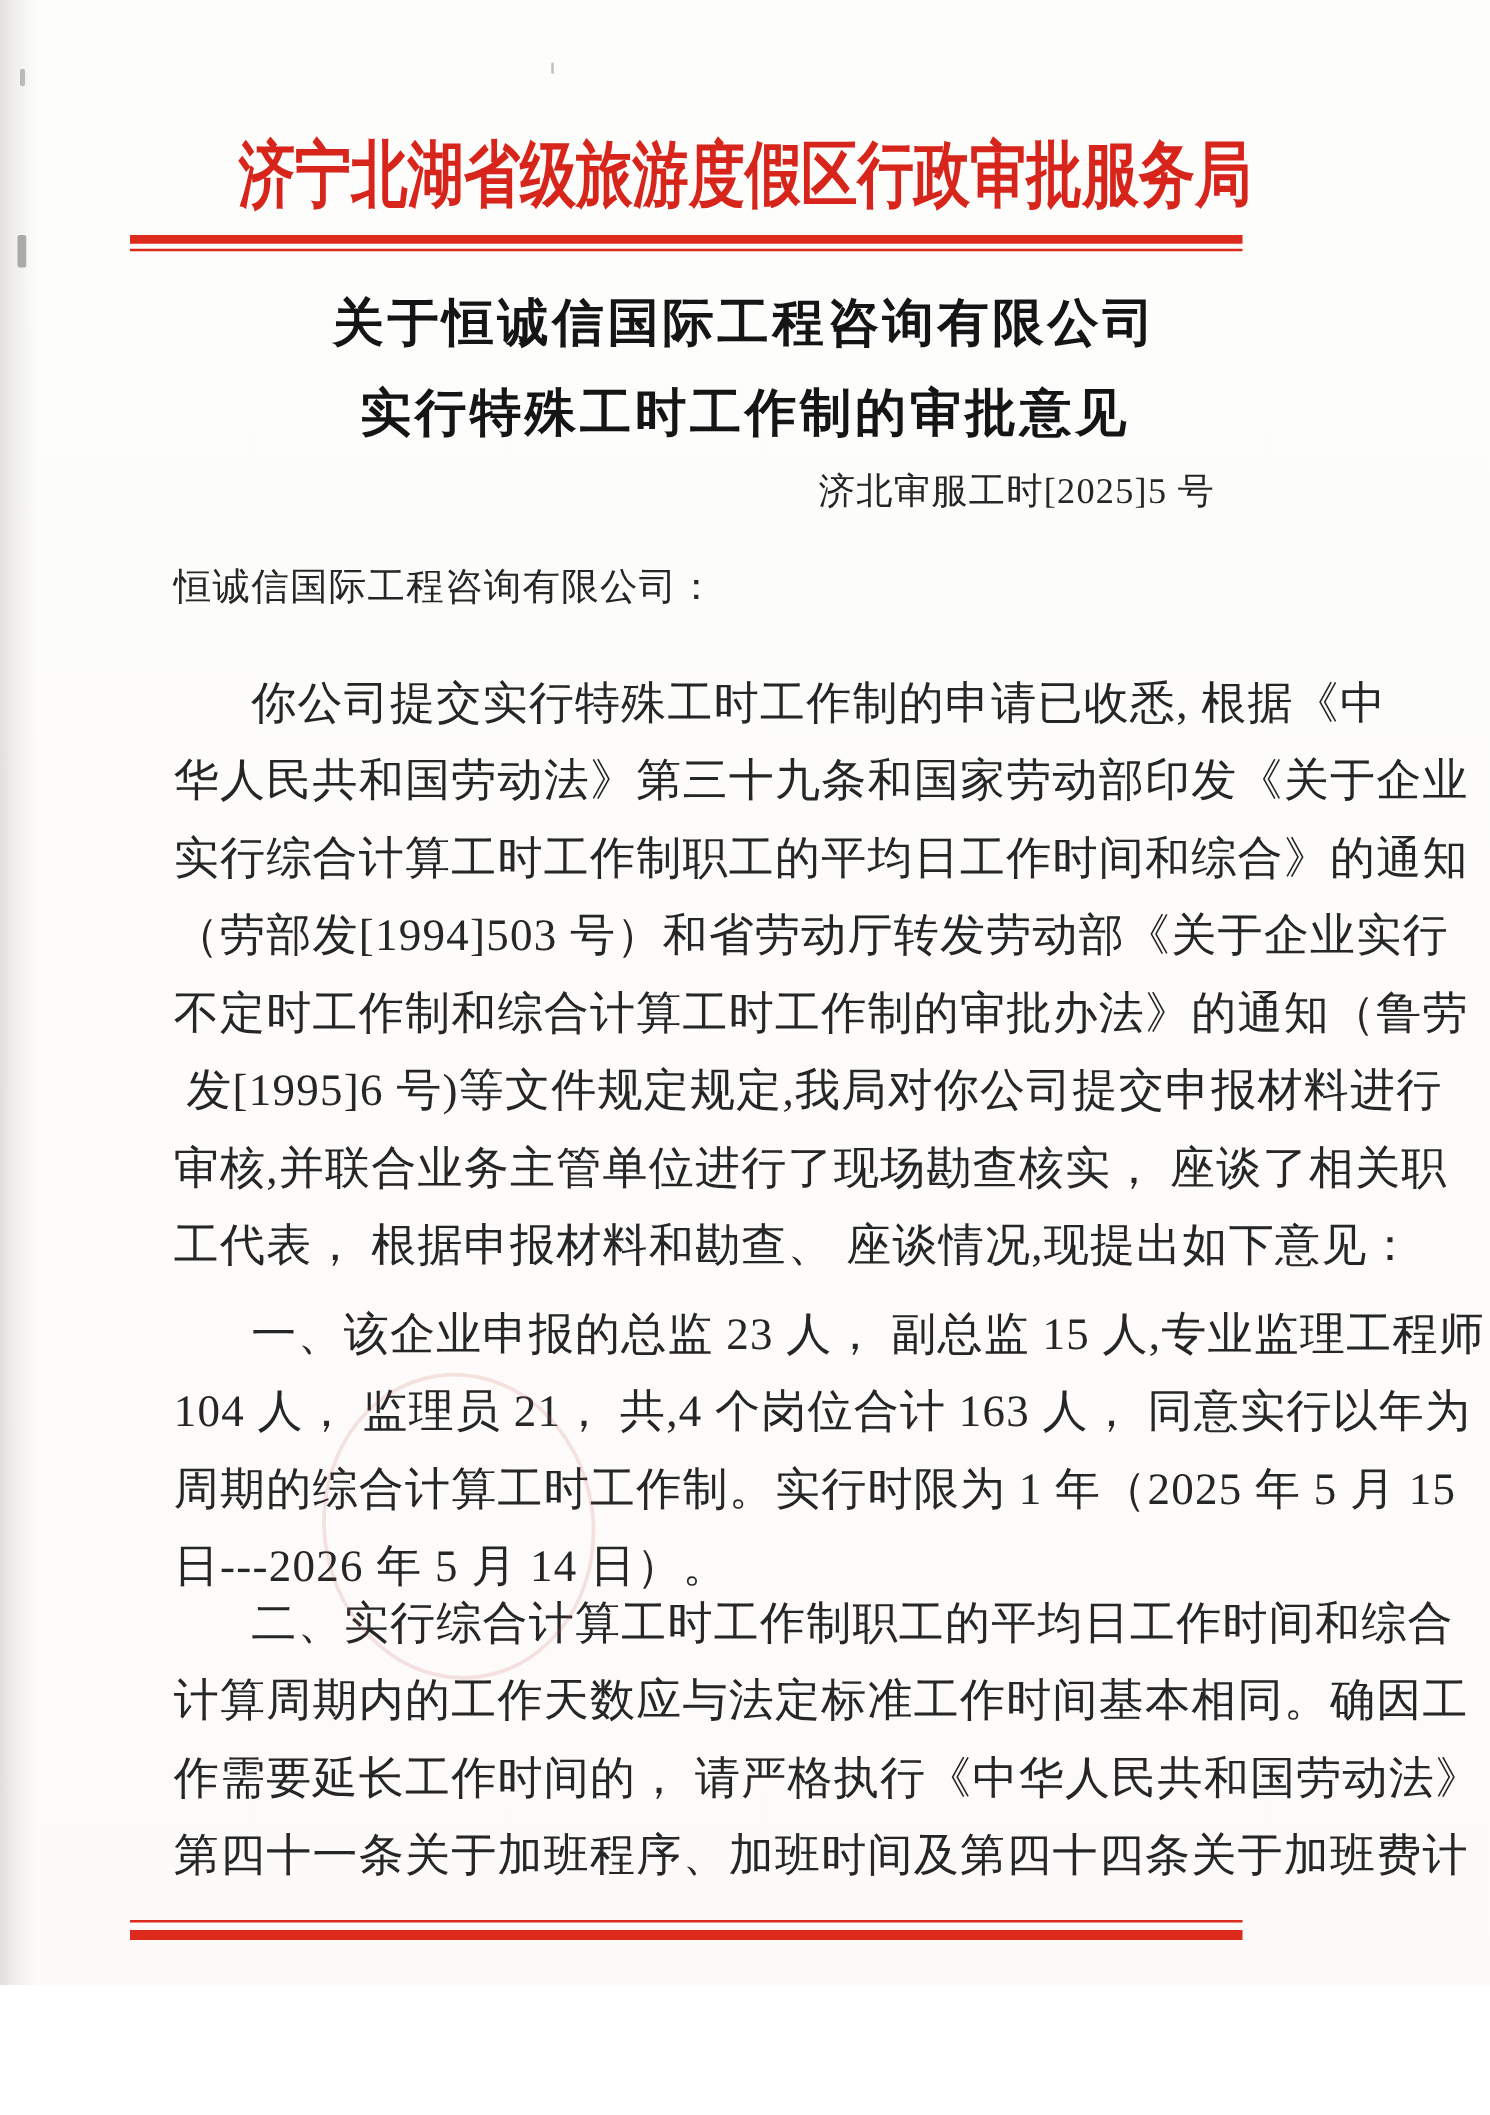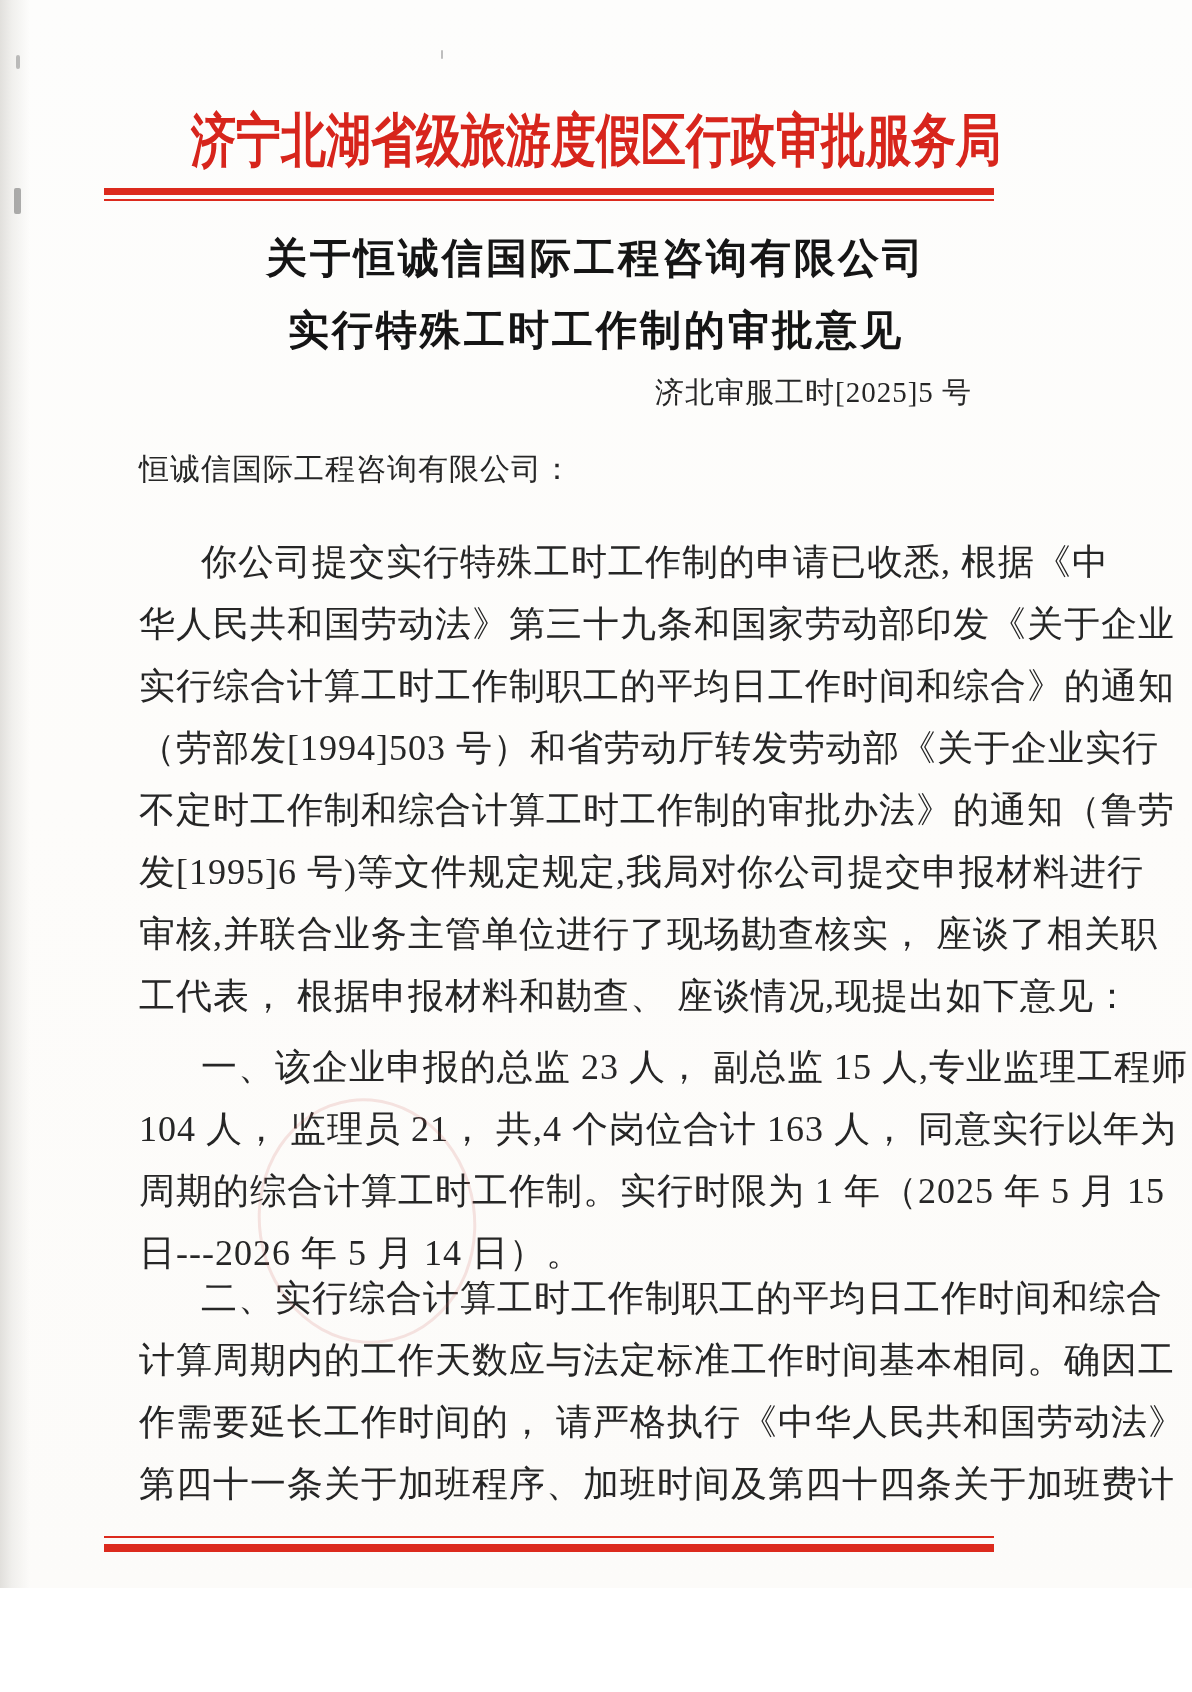--- a/index.html
+++ b/index.html
@@ -101,21 +101,21 @@
       <div class="line first-line" style="color: rgb(38, 38, 38);">你公司提交实行特殊工时工作制的申请已收悉, 根据《中</div>
 
       <div class="line" style="color: rgb(38, 38, 38); text-align: center;">华人民共和国劳动法》第三十九条和国家劳动部印发《关于企业</div>
 
       <div class="line" style="color: rgb(38, 38, 38);">实行综合计算工时工作制职工的平均日工作时间和综合》的通知</div>
 
       <div class="line" style="color: rgb(38, 38, 38);">（劳部发[1994]503 号）和省劳动厅转发劳动部《关于企业实行</div>
 
       <div class="line" style="color: rgb(38, 38, 38);">不定时工作制和综合计算工时工作制的审批办法》的通知（鲁劳</div>
 
-      <div class="line" style="color: rgb(38, 38, 38);">发[1995]6 号)等文件规定规定,我局对你公司提交申报材料进行</div>
+      <div class="line" style="color: rgb(38, 38, 38); margin-left: 10px;">发[1995]6 号)等文件规定规定,我局对你公司提交申报材料进行</div>
 
       <div class="line" style="color: rgb(38, 38, 38);">审核,并联合业务主管单位进行了现场勘查核实， 座谈了相关职</div>
 
       <div class="line" style="color: rgb(38, 38, 38);">工代表， 根据申报材料和勘查、 座谈情况,现提出如下意见：</div>
     </div>
 
   <div class="para p2">
 
       <div class="line first-line" style="color: rgb(38, 38, 38);">一、该企业申报的总监 23 人， 副总监 15 人,专业监理工程师</div>
 

